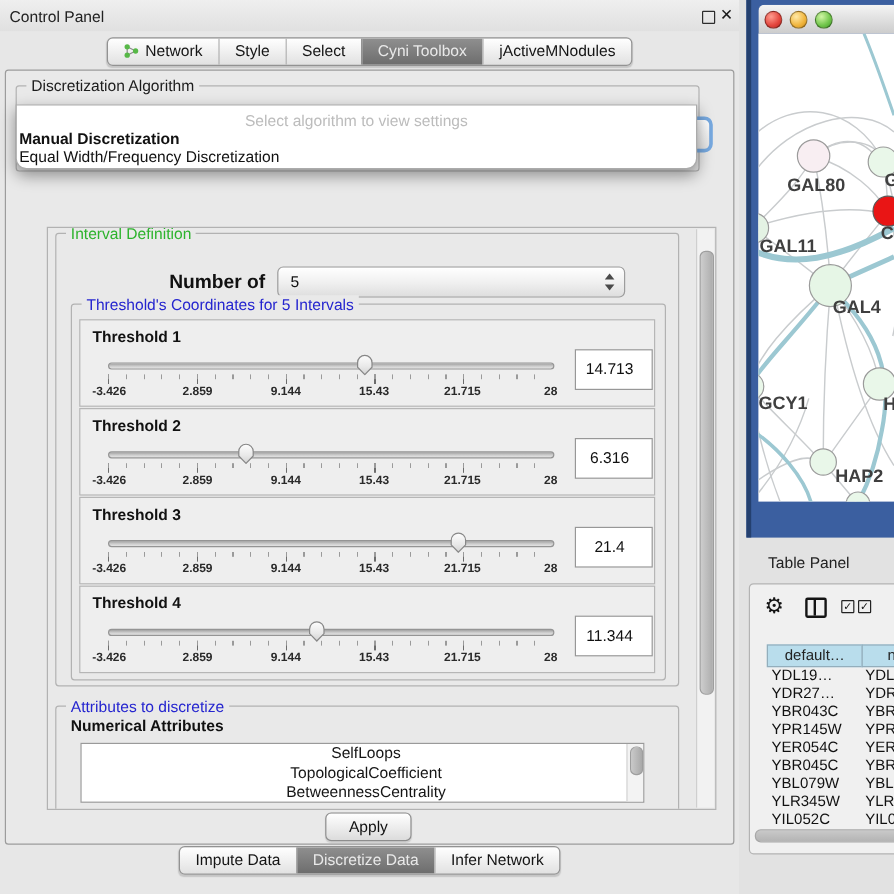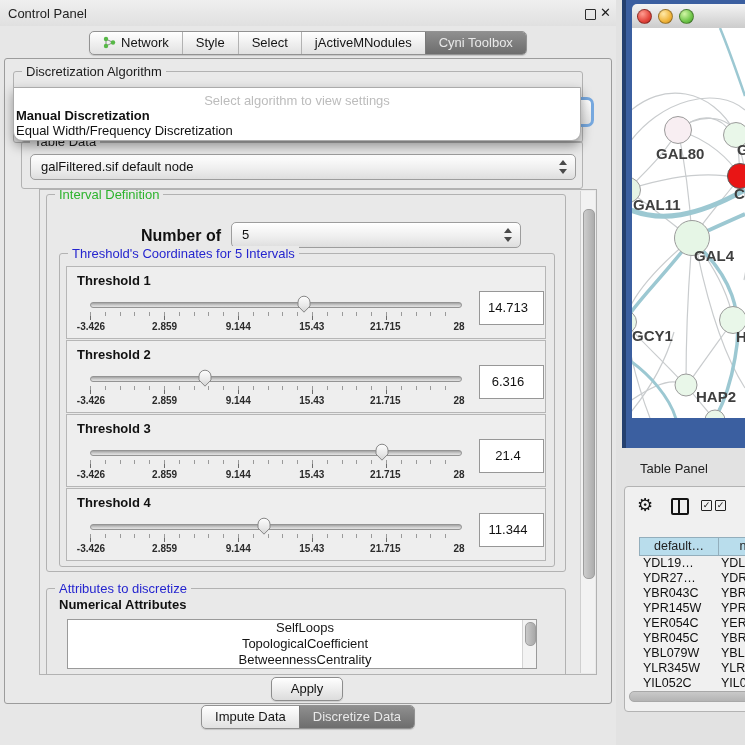--- a/index.html
+++ b/index.html
@@ -157,49 +157,42 @@
             <circle cx="10" cy="6.5" r="2.2" fill="#57b847"></circle>
           </svg>
           <span>Network</span>
         </div>
         <div class="tab">
           <span>Style</span>
         </div>
         <div class="tab">
           <span>Select</span>
         </div>
-        <div class="tab">
-          <span>jActiveMNodules</span>
-        </div>
         <div class="tab sel">
           <span>Cyni Toolbox</span>
+        </div>
+        <div class="tab">
+          <span>jActiveMNodules</span>
         </div>
       </div>
     </div>
 
     <div class="outer">
 
       <div class="gb" style="left:8px;top:12px;width:568px;height:70px;">
         <span class="gbt">Discretization Algorithm</span>
       </div>
       <div class="focus-sliver"></div>
 
       <div class="popup">
         <div class="ph">Select algorithm to view settings</div>
         <div class="opt b">Manual Discretization</div>
         <div class="opt r">Equal Width/Frequency Discretization</div>
       </div>
 
-      <div class="gb" style="left:16px;top:82px;width:560px;height:46px;">
-        <span class="gbt">Table Data</span>
-        <div class="combo" style="left:8px;top:12px;width:544px;">
-          <span class="cv">galFiltered.sif default node</span>
-          <span class="stepper"></span>
-        </div>
-      </div>
 
       <div class="scrollpanel">
 
         <div class="gb" style="left:6px;top:4px;width:518px;height:376px;">
           <span class="gbt green">Interval Definition</span>
 
           <div class="abs" style="left:36px;top:32px;width:138px;text-align:right;font-size:16px;font-weight:bold;color:#111;">Number of Intervals</div>
           <div class="combo" style="left:184px;top:27px;width:288px;">
             <span class="cv">5</span>
             <span class="stepper"></span>
@@ -311,20 +304,23 @@
       <div class="applybtn">Apply</div>
     </div>
 
     <div class="bottomtabs">
       <div class="seg">
         <div class="tab">
           <span>Impute Data</span>
         </div>
         <div class="tab sel">
           <span>Discretize Data</span>
+        </div>
+        <div class="tab">
+          <span>Infer Network</span>
         </div>
       </div>
     </div>
   </div>
 
   <div class="rp">
 
     <div class="netwin">
       <div class="nettitle">
         <span class="light red"></span>

